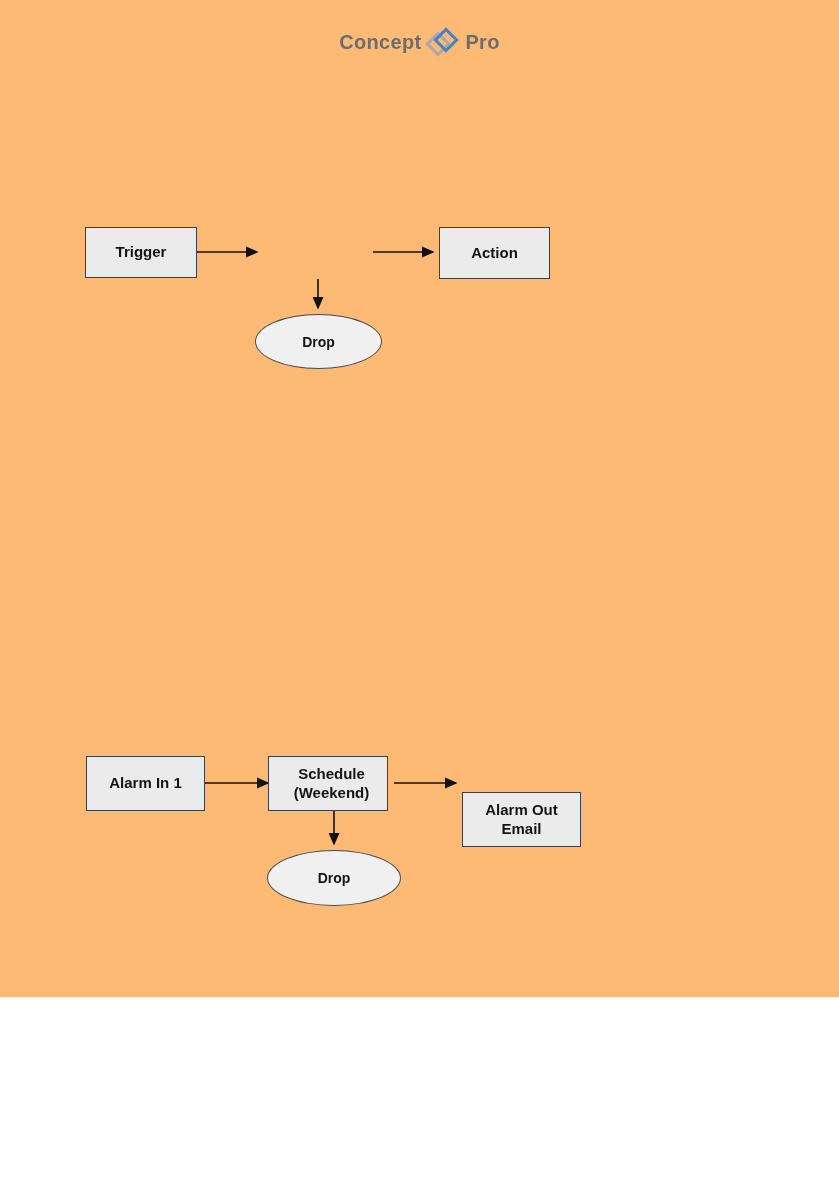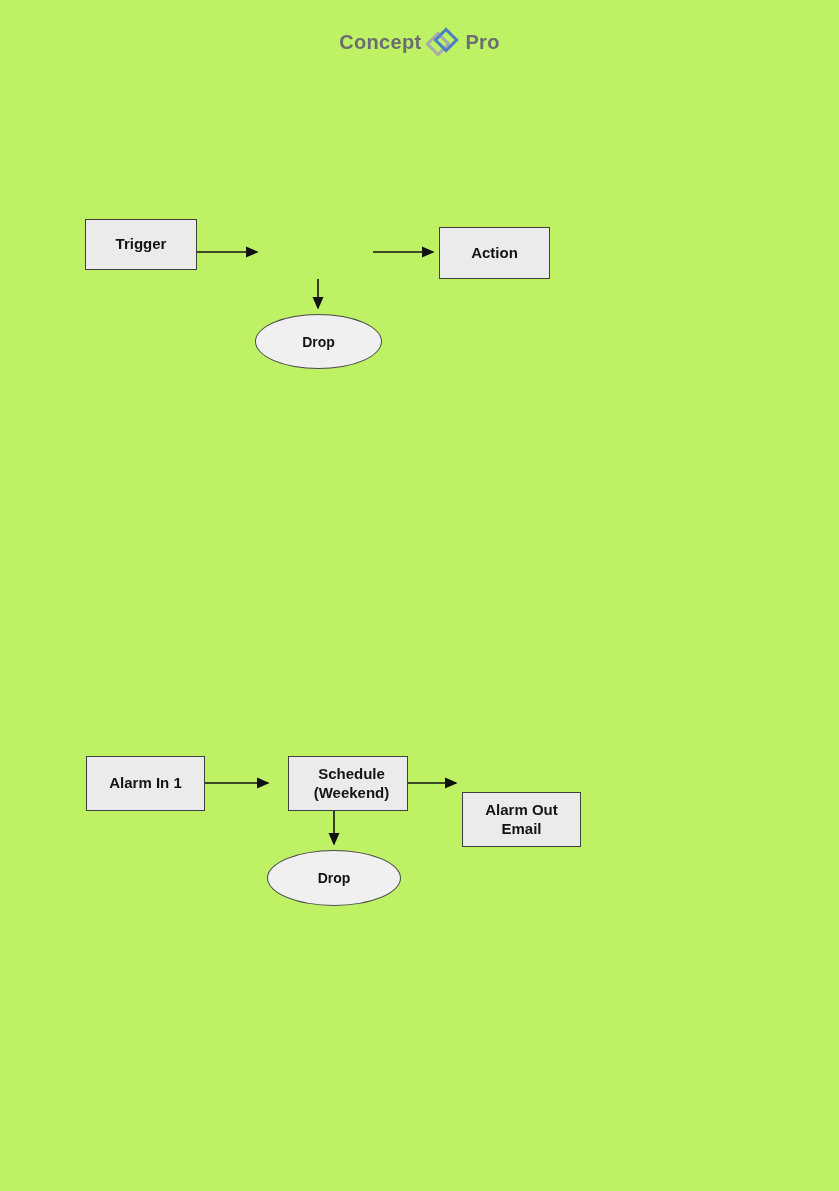--- a/index.html
+++ b/index.html
@@ -1,19 +1,19 @@
 <!DOCTYPE html>
 <html><head>
 <meta charset="utf-8">
 <style>
   html,body{margin:0;padding:0;background:#ffffff;}
   .page{
     position:relative;
-    width:839px;height:1191px;
-    background:#bef264;
+    width:839px;height:997px;
+    background:#fdba74;
     font-family:"Liberation Sans", sans-serif;
     overflow:hidden;
   }
 
   
   .logo{
     position:absolute;left:0;top:28px;width:839px;
     display:flex;align-items:center;justify-content:center;gap:7px;
   }
   .logo-text{
@@ -44,28 +44,28 @@
     background:#f0f0f0;
     border:1.2px solid #4a4a4a;
     border-radius:50%;
     box-sizing:border-box;
     display:flex;align-items:center;justify-content:center;
     font-weight:700;color:#141414;
     font-size:14px;
   }
 
   
-  .d1-n0{left:85px;top:219px;width:112px;height:51px;}
+  .d1-n0{left:85px;top:227px;width:112px;height:51px;}
   .d1-n1{left:263px;top:227px;width:110px;height:51px;}
   .d1-n2{left:439px;top:227px;width:111px;height:52px;}
   .d1-drop{left:255px;top:314px;width:127px;height:55px;}
 
   
   .d2-n0{left:86px;top:756px;width:119px;height:55px;}
-  .d2-n1{left:288px;top:756px;width:120px;height:55px;padding-left:7px;}
+  .d2-n1{left:268px;top:756px;width:120px;height:55px;padding-left:7px;}
   .d2-n2{left:462px;top:792px;width:119px;height:55px;}
   .d2-drop{left:267px;top:850px;width:134px;height:56px;}
 
   .arrow-layer{position:absolute;left:0;top:0;width:839px;height:1191px;pointer-events:none;}
 </style>
 </head>
 <body>
 
 <div class="page">
 

